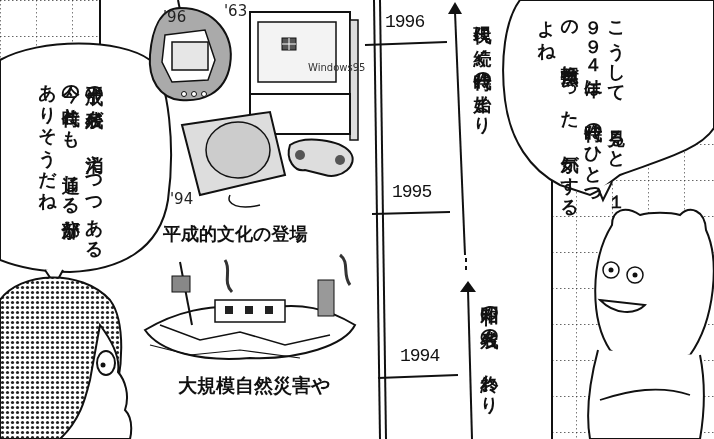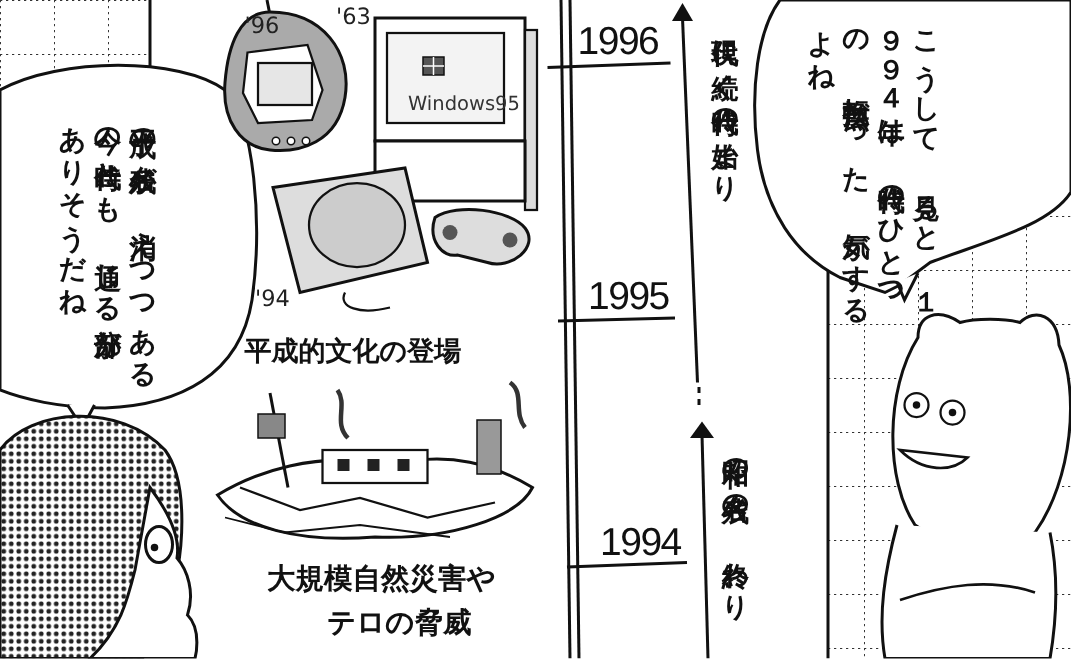--- a/index.html
+++ b/index.html
@@ -1,23 +1,23 @@
 <!DOCTYPE html>
 <html><head>
 <meta charset="utf-8">
 <style>
   html,body{margin:0;padding:0;background:#fff;}
   body{width:714px;height:439px;overflow:hidden;position:relative;font-family:"DejaVu Sans","Liberation Sans",sans-serif;color:#111;}
   .panel{position:absolute;inset:0;width:714px;height:439px;}
   svg.art{position:absolute;left:0;top:0;width:714px;height:439px;}
   .vtext{position:absolute;writing-mode:vertical-rl;text-orientation:upright;font-weight:bold;color:#111;letter-spacing:1px;line-height:1.3;}
   .htext{position:absolute;font-weight:bold;color:#111;white-space:nowrap;}
-  .year{position:absolute;font-family:Liberation Sans, sans-serif;font-size:26px;color:#111;letter-spacing:-1px;text-align:right;}
+  .year{position:absolute;font-family:Liberation Mono, monospace;font-size:18px;color:#111;letter-spacing:-1px;text-align:right;}
   .tag{position:absolute;font-family:"DejaVu Sans",sans-serif;font-size:15px;color:#222;}
-  .small{position:absolute;font-size:13px;color:#333;}
+  .small{position:absolute;font-size:10px;color:#333;margin-left:36px;}
 </style>
 </head>
 <body>
 
 <div class="panel">
 
   <svg class="art" viewBox="0 0 714 439">
     <defs>
       <pattern id="dots" width="5" height="5" patternUnits="userSpaceOnUse">
         <rect width="5" height="5" fill="#fff"></rect>
@@ -152,15 +152,14 @@
     <span>終わり</span>
   </div>
 
   <div class="tag" style="left:125px;top:8px;margin-left:38px;">'96</div>
   <div class="tag" style="left:224px;top:2px;">'63</div>
   <div class="small" style="left:272px;top:62px;">Windows95</div>
   <div class="tag" style="left:170px;top:190px;">'94</div>
 
   <div class="htext" style="left:163px;top:222px;font-size:18px;">平成的文化の登場</div>
   <div class="htext" style="left:178px;top:373px;font-size:19px;">大規模自然災害や</div>
-  <div class="htext" style="left:218px;top:402px;font-size:19px;">テロの脅威</div>
 
 </div>
 
 </body></html>

